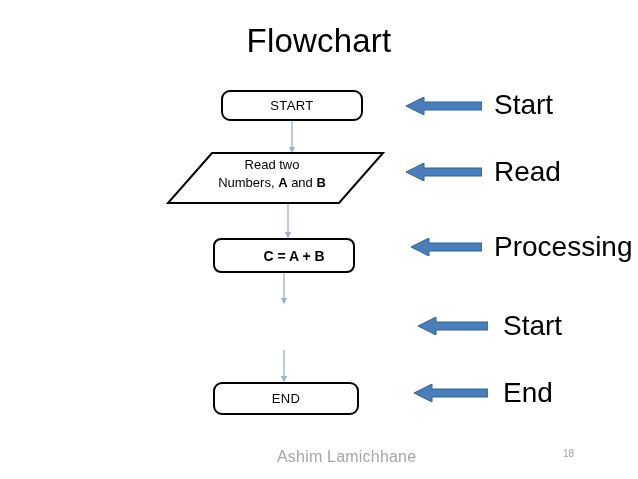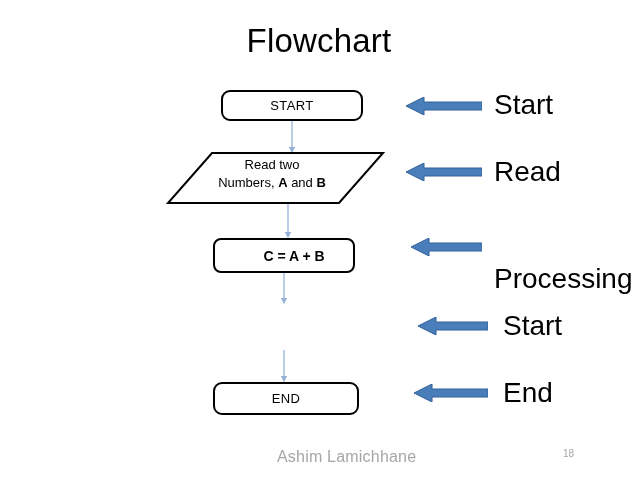--- a/index.html
+++ b/index.html
@@ -177,21 +177,21 @@
   <div class="anno-label" style="left:494px; top:89px;">Start</div>
 
   <svg class="anno-arrow" style="left:406px; top:163px;" width="76" height="18" viewBox="0 0 76 18">
     <polygon points="0,9 18,0 18,5 76,5 76,13 18,13 18,18" fill="#4a7ebb" stroke="#31619b" stroke-width="1"></polygon>
   </svg>
   <div class="anno-label" style="left:494px; top:156px;">Read</div>
 
   <svg class="anno-arrow" style="left:411px; top:238px;" width="71" height="18" viewBox="0 0 71 18">
     <polygon points="0,9 18,0 18,5 71,5 71,13 18,13 18,18" fill="#4a7ebb" stroke="#31619b" stroke-width="1"></polygon>
   </svg>
-  <div class="anno-label" style="left:494px; top:231px;margin-top:32px;">Processing</div>
+  <div class="anno-label" style="left:494px; top:231px;">Processing</div>
 
   <svg class="anno-arrow" style="left:418px; top:317px;" width="70" height="18" viewBox="0 0 70 18">
     <polygon points="0,9 18,0 18,5 70,5 70,13 18,13 18,18" fill="#4a7ebb" stroke="#31619b" stroke-width="1"></polygon>
   </svg>
   <div class="anno-label" style="left:503px; top:310px;">Start</div>
 
   <svg class="anno-arrow" style="left:414px; top:384px;" width="74" height="18" viewBox="0 0 74 18">
     <polygon points="0,9 18,0 18,5 74,5 74,13 18,13 18,18" fill="#4a7ebb" stroke="#31619b" stroke-width="1"></polygon>
   </svg>
   <div class="anno-label" style="left:503px; top:377px;">End</div>

